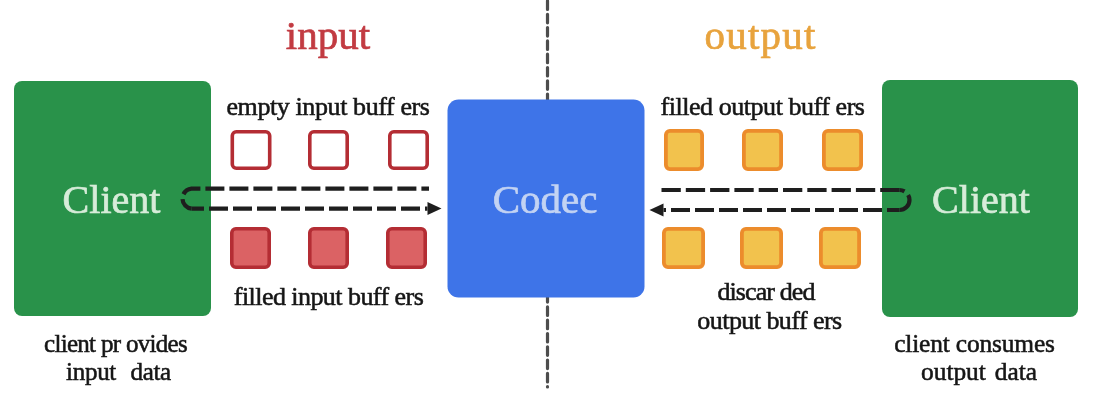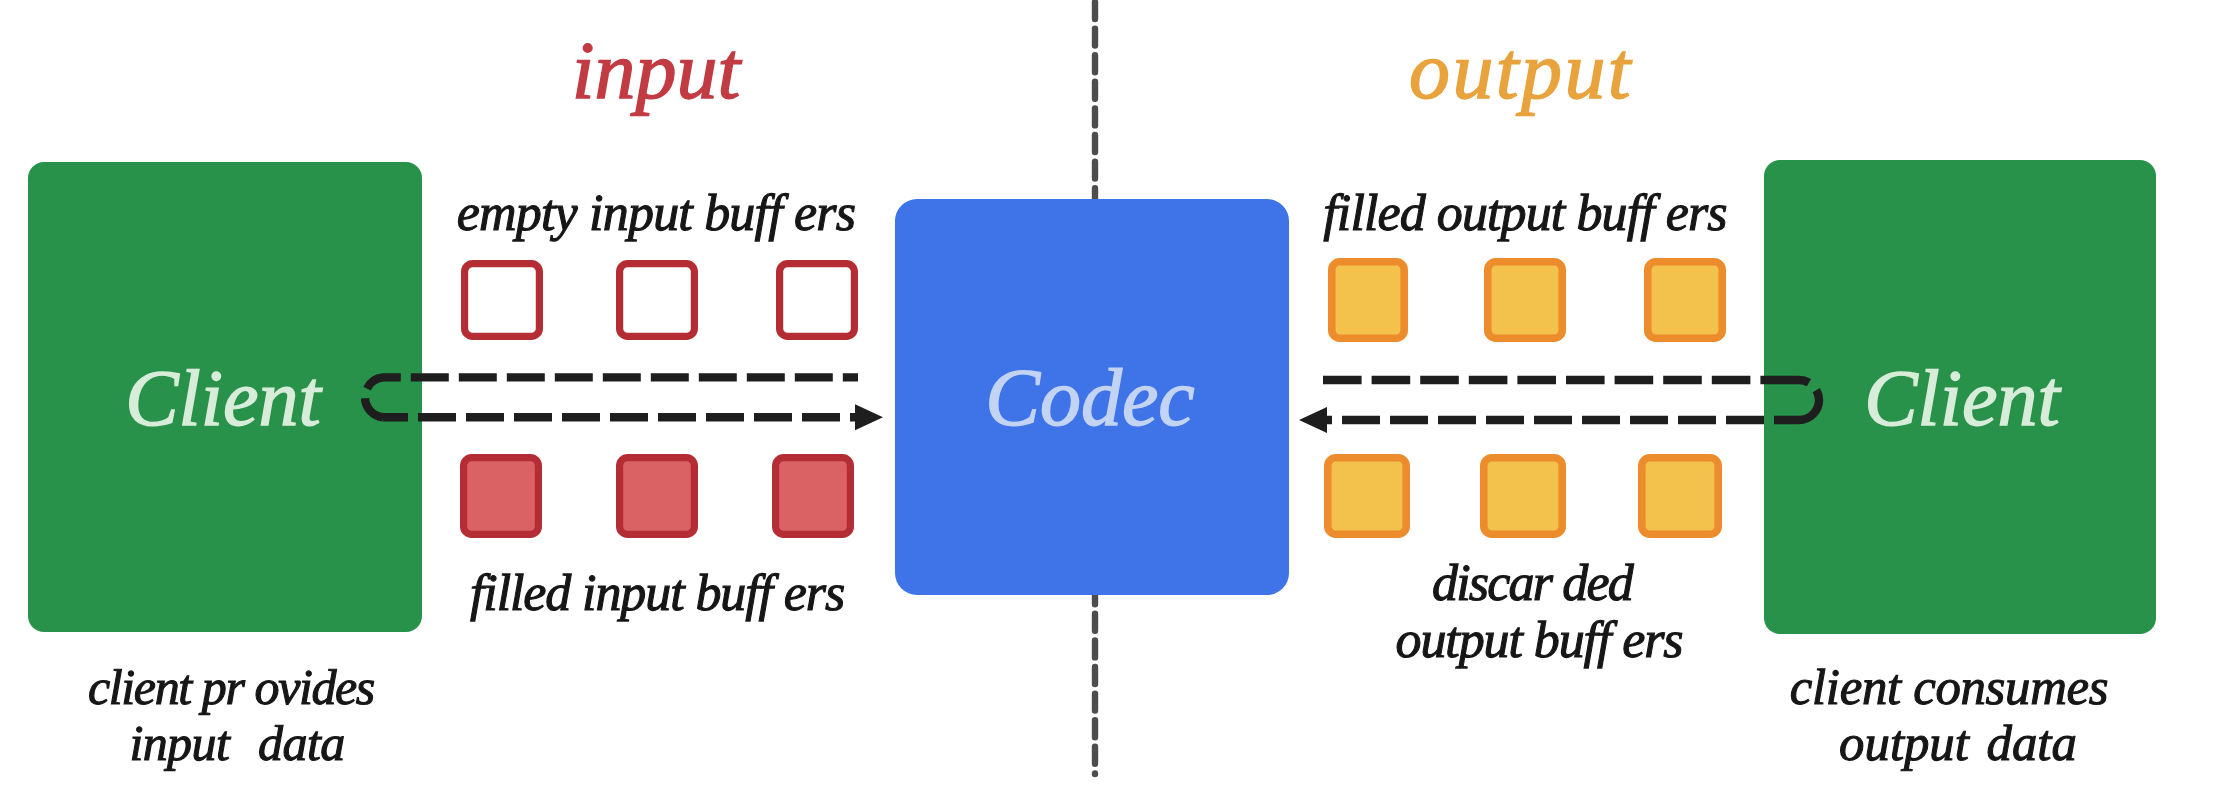--- a/index.html
+++ b/index.html
@@ -1,16 +1,16 @@
 <!DOCTYPE html>
 <html><head>
 <meta charset="utf-8">
 <style>
   html,body{margin:0;padding:0;background:#ffffff;}
-  #canvas{position:relative;width:1108px;height:402px;background:#ffffff;overflow:hidden;font-style:italic;}
+  #canvas{position:relative;width:1108px;height:402px;background:#ffffff;overflow:hidden;}
   svg text{font-family:"Liberation Serif", serif;}
 </style>
 </head>
 <body>
 <div id="canvas">
 <svg width="1108" height="402" viewBox="0 0 1108 402">
 
   <line x1="547.5" y1="1" x2="547.5" y2="387" stroke="#4d4d4d" stroke-width="3.2" stroke-dasharray="8.5 4.8" stroke-linecap="round"></line>
 
   <rect x="14" y="81" width="197" height="235" rx="8" fill="#29924a"></rect>

